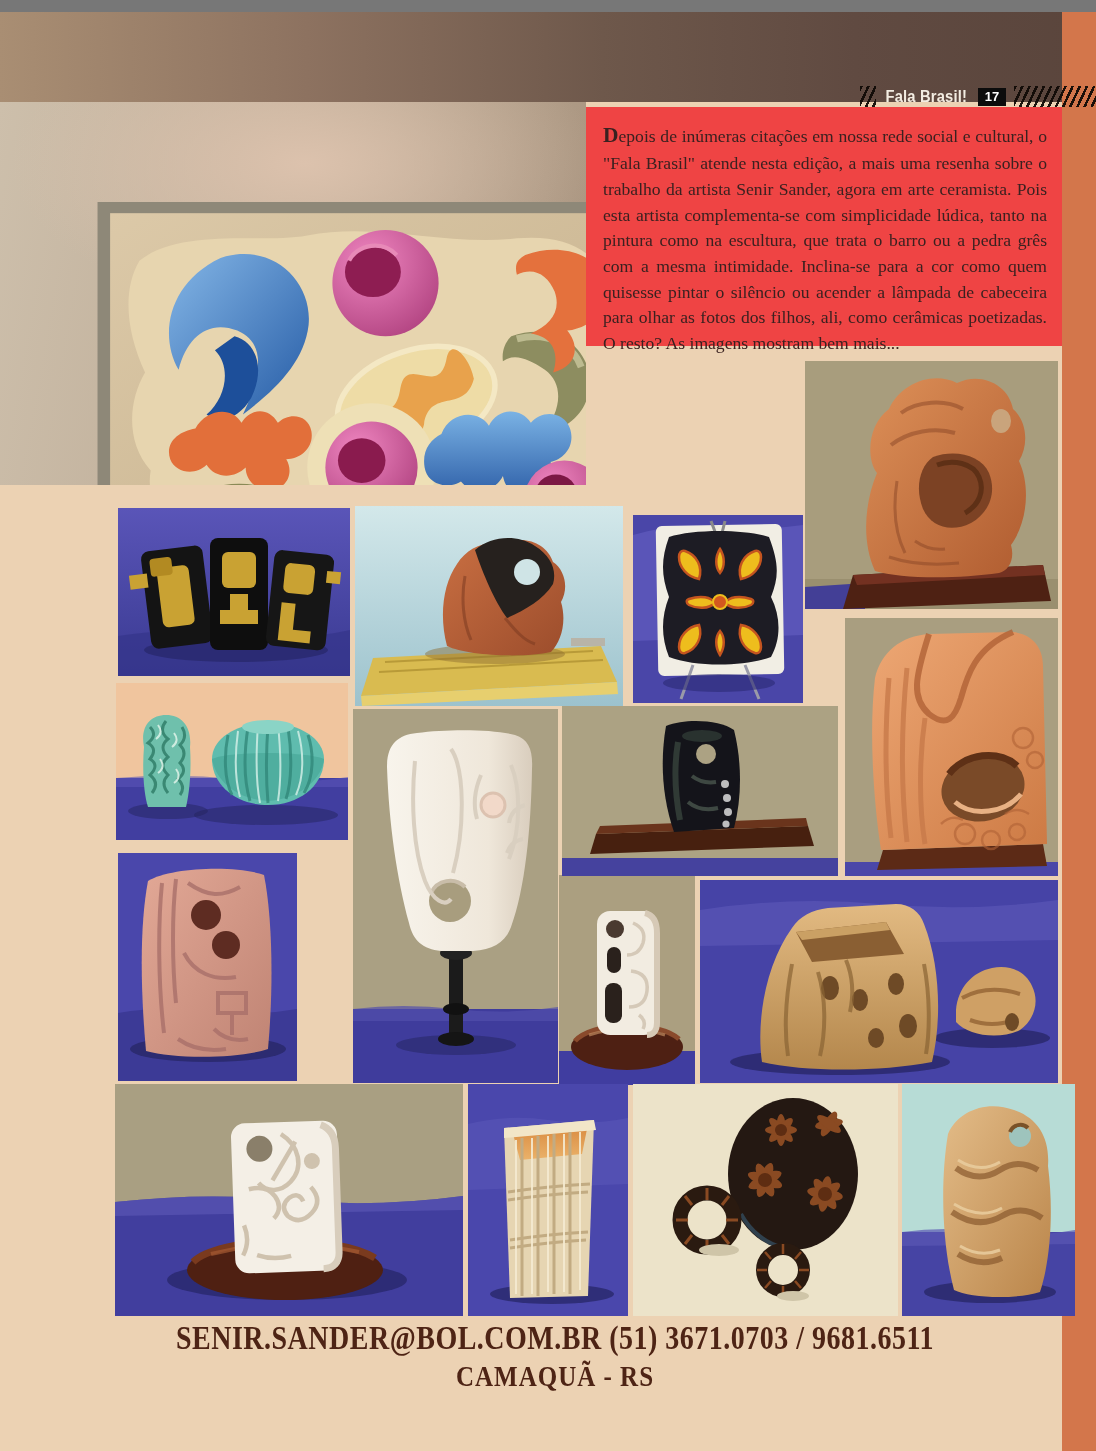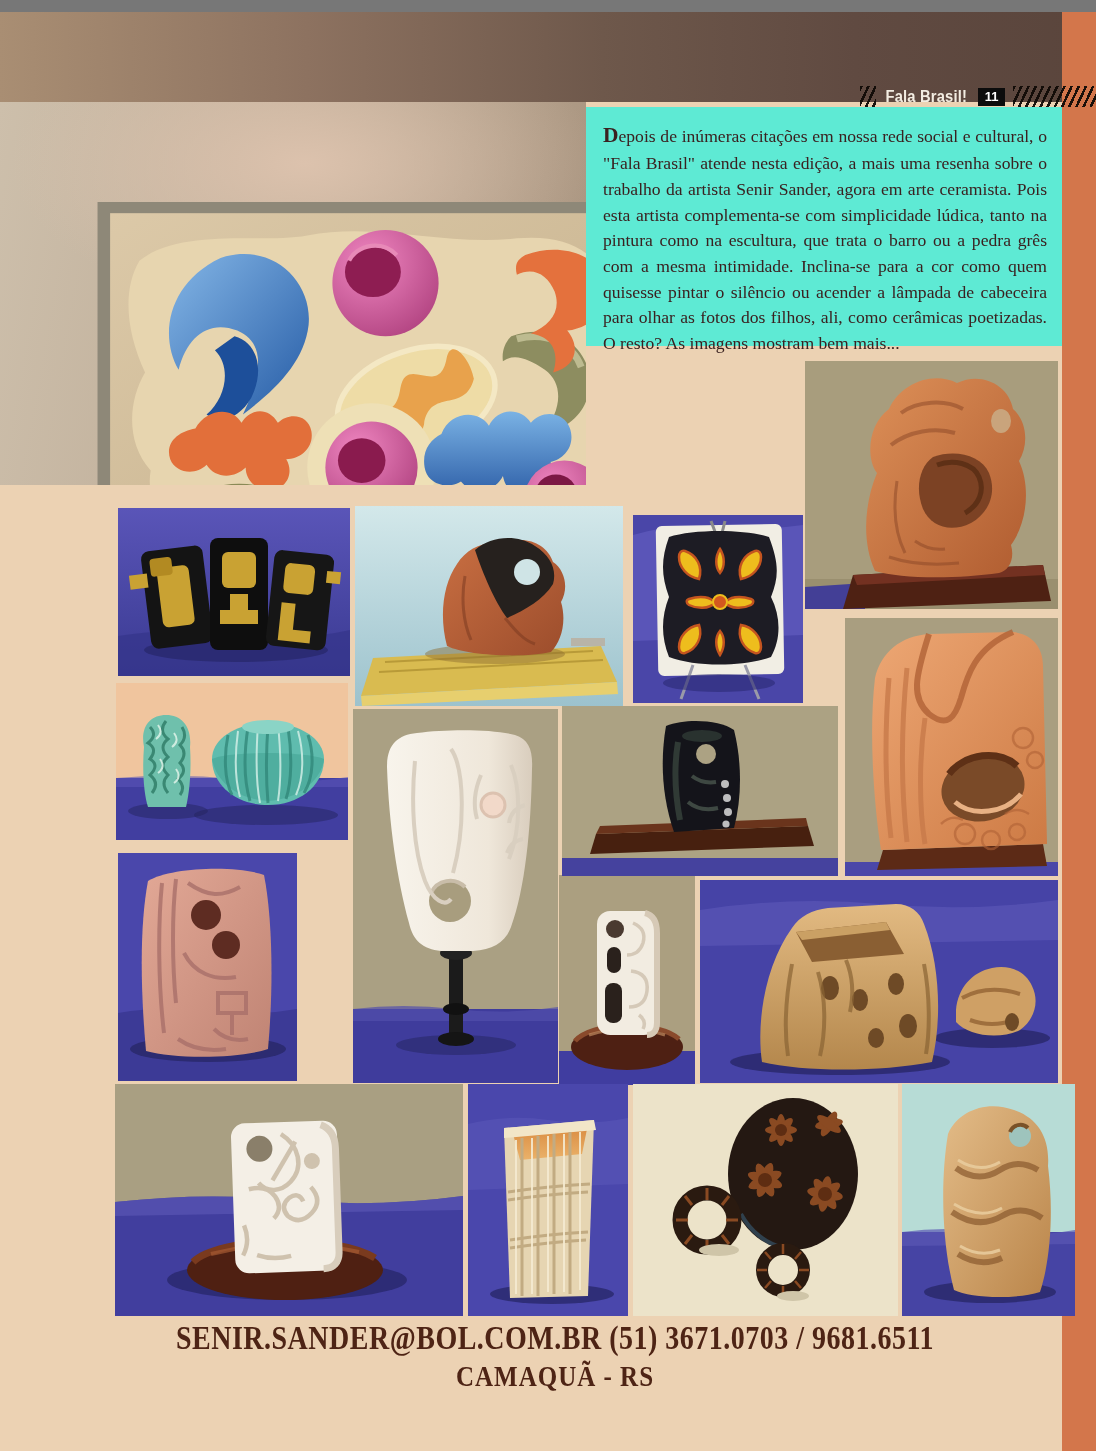--- a/index.html
+++ b/index.html
@@ -14,21 +14,21 @@
   .hatch-right{width:140px;margin-left:8px;}
   .masthead-title{color:#f3ede2;font-family:"Liberation Sans",sans-serif;font-weight:bold;font-size:16px;
         letter-spacing:.2px;transform:scaleX(.92);white-space:nowrap;}
   .page-badge{margin-left:7px;background:#0c0c0c;color:#fff;font-family:"Liberation Sans",sans-serif;
         font-weight:bold;font-size:13px;padding:2px 7px 3px;line-height:1;}
   .artist-photo{position:absolute;left:0;top:90px;width:586px;height:383px;overflow:hidden;
         background:radial-gradient(ellipse 420px 210px at 52% 16%,#dcc2ad 0%,rgba(220,194,173,0) 70%),
                    linear-gradient(100deg,#cdbfab 0%,#bfae99 45%,#a8937e 100%);}
   .artist-photo svg{position:absolute;}
   .title-wrap{position:absolute;left:66px;top:94px;width:452px;height:62px;z-index:6;}
-  .text-box{position:absolute;left:586px;top:95px;width:476px;height:239px;background:#5eead4;
+  .text-box{position:absolute;left:586px;top:95px;width:476px;height:239px;background:#ef4444;
         box-sizing:border-box;padding:13px 15px 10px 17px;color:#3a2120;}
   .text-box p{margin:0;font-size:17.6px;line-height:1.46;text-align:justify;}
   .dropcap{font-weight:bold;font-size:1.22em;}
   .byline{margin-top:7px;text-align:right;font-weight:bold;font-style:italic;font-size:16.8px;line-height:1.32;
         padding-right:40px;}
   .ph{position:absolute;overflow:hidden;}
   .ph svg{display:block;width:100%;height:100%;}
   .contact{position:absolute;left:75px;top:1306px;width:960px;text-align:center;color:#4e2415;
         font-family:"Liberation Serif",serif;font-weight:bold;transform:scaleY(1.22);transform-origin:top;}
   .contact .l1{font-size:28px;letter-spacing:.5px;white-space:nowrap;}
@@ -38,21 +38,21 @@
 <body>
 
 <div class="page">
 
   <div class="top-band"></div>
   <div class="right-margin"></div>
 
   <div class="masthead">
     <div class="hatch hatch-left"></div>
     <span class="masthead-title">Fala Brasil!</span>
-    <span class="page-badge">11</span>
+    <span class="page-badge">17</span>
     <div class="hatch hatch-right"></div>
   </div>
 
   <div class="artist-photo ph" aria-label="Senir Sander standing beside her abstract painting">
 
     <svg style="left:82px;top:100px" width="397" height="274" viewBox="0 0 397 274">
       <defs>
         <linearGradient id="cnv" x1="0" y1="0" x2="1" y2="1">
           <stop offset="0" stop-color="#dcc9a8"></stop>
             <stop offset="1" stop-color="#c3ae89"></stop>

